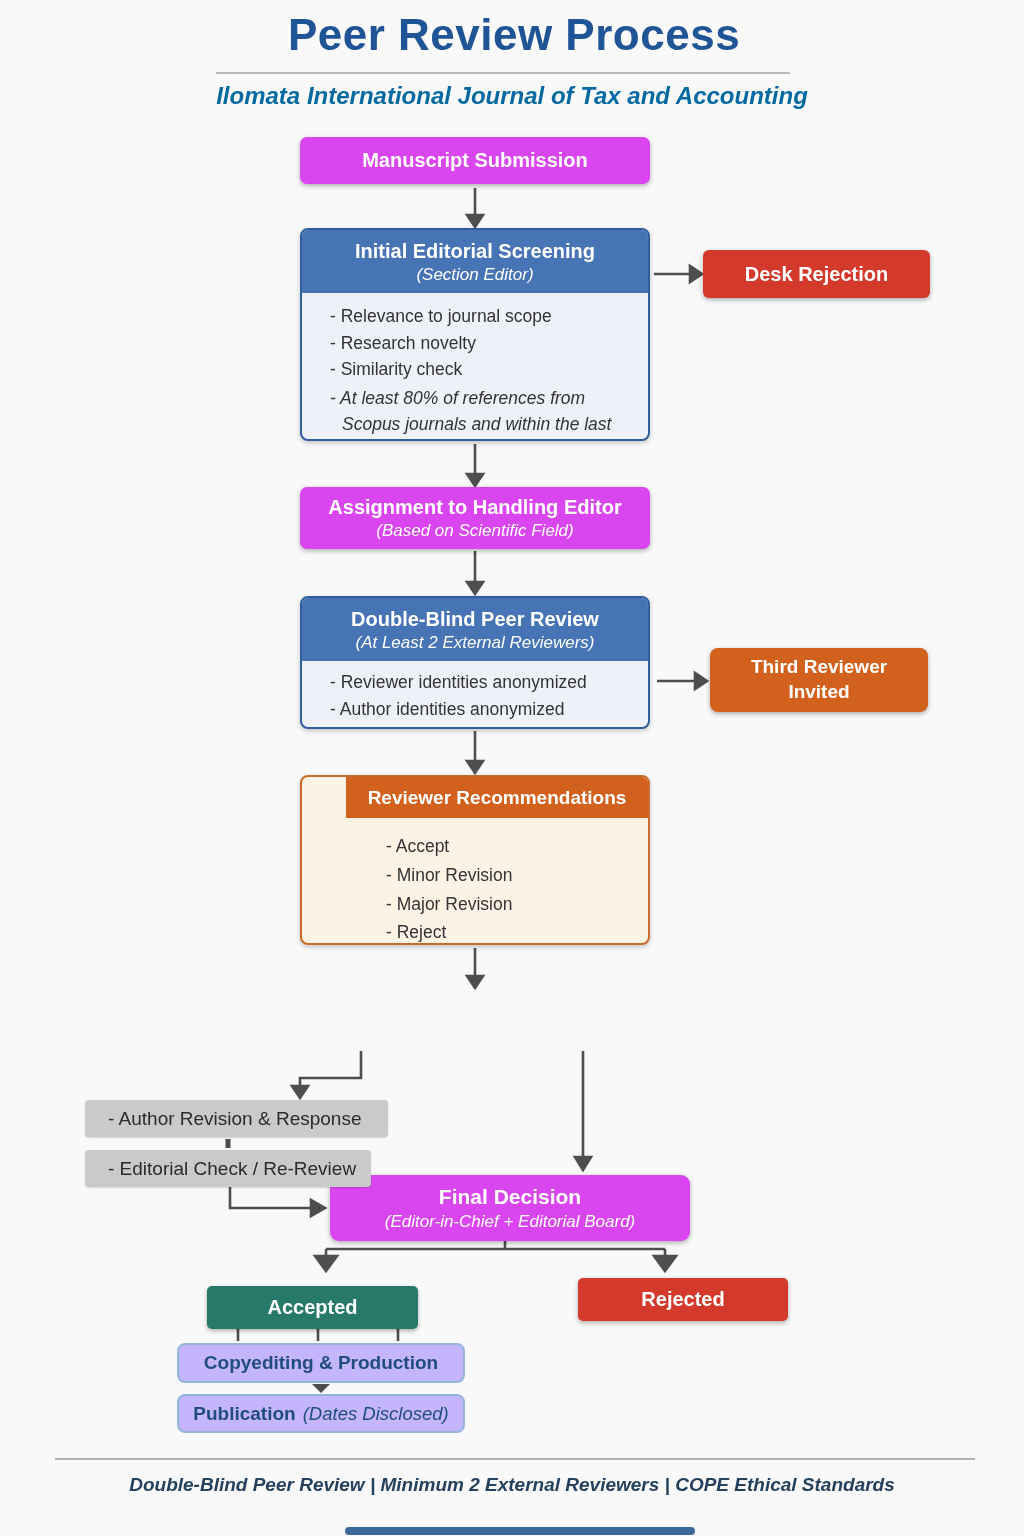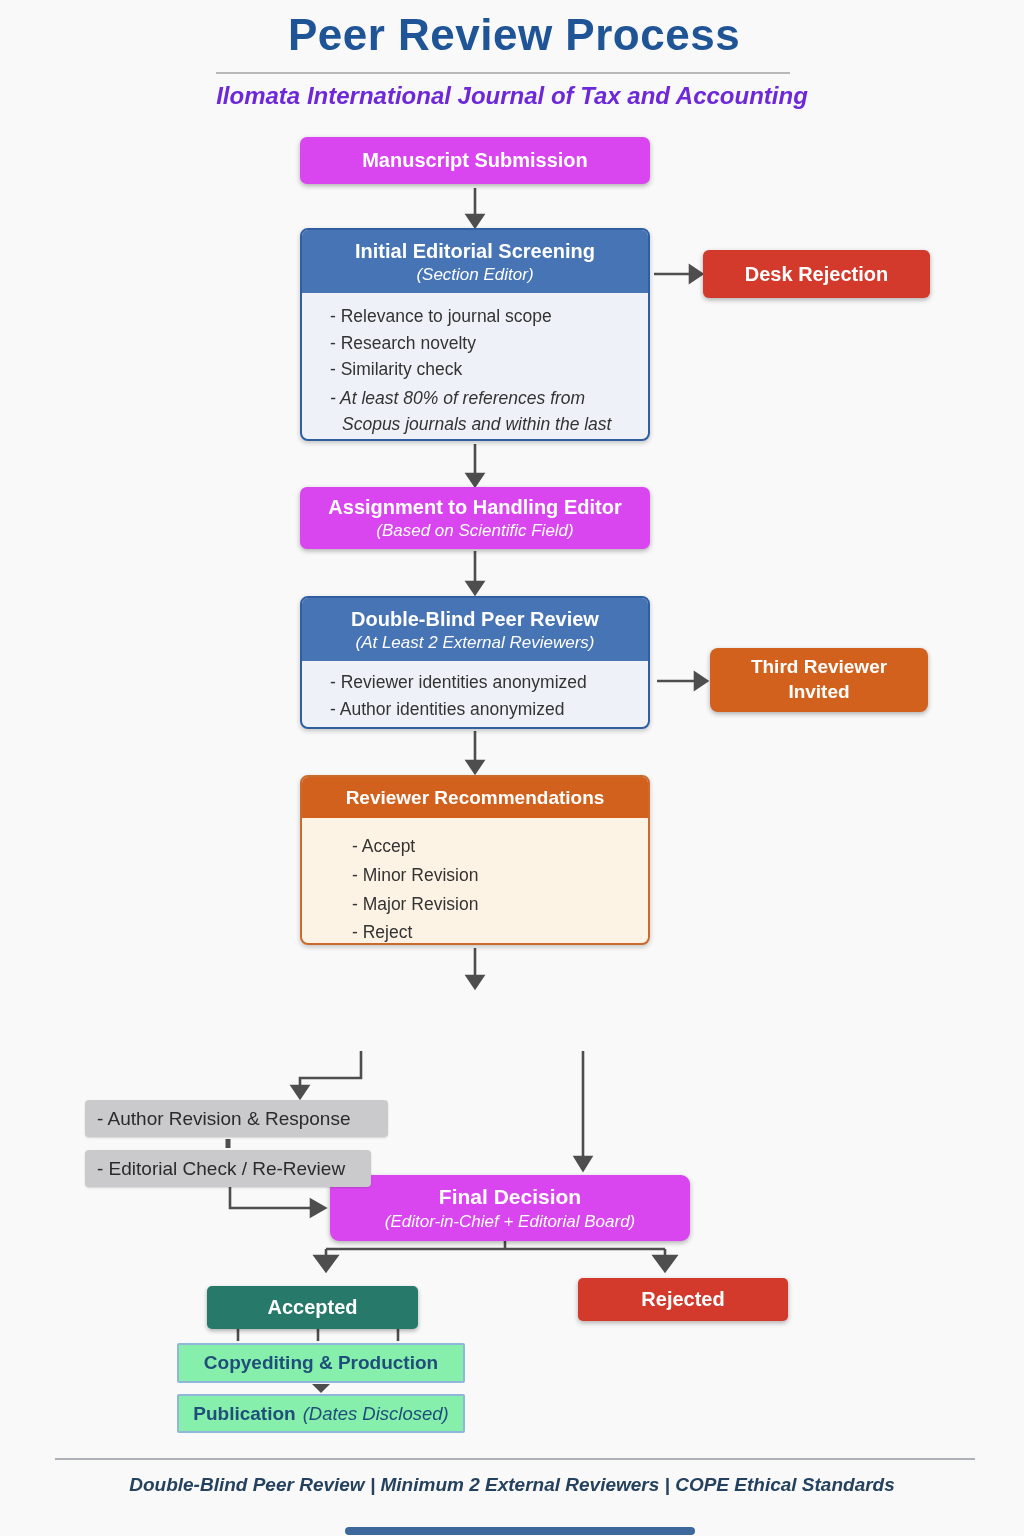--- a/index.html
+++ b/index.html
@@ -3,47 +3,47 @@
 <meta charset="utf-8">
 <style>
   html,body{margin:0;padding:0;}
   body{font-family:"Liberation Sans", sans-serif; background:#e9e9e9;}
   #canvas{position:relative;width:1024px;height:1536px;background:#faf9fa;overflow:hidden;margin:0 auto;}
   .abs{position:absolute;box-sizing:border-box;}
   .ctr{text-align:center;}
   
   .title{left:2px;top:10px;width:1024px;font-size:44px;font-weight:800;color:#1f5496;letter-spacing:.5px;}
   .title-rule{left:216px;top:72px;width:574px;height:2px;background:#b9b9bb;}
-  .subtitle{left:0;top:82px;width:1024px;font-size:24px;font-weight:700;font-style:italic;color:#6d28d9;}
+  .subtitle{left:0;top:82px;width:1024px;font-size:24px;font-weight:700;font-style:italic;color:#0369a1;}
   
   .box-dark{background:#d946ef;color:#fff;border-radius:7px;box-shadow:0 2px 5px rgba(0,0,0,.3);
             display:flex;flex-direction:column;align-items:center;justify-content:center;}
   .box-dark .t1{font-size:20px;font-weight:700;line-height:1.25;}
   .box-dark .t2{font-size:17px;font-style:italic;line-height:1.25;}
   .panel{border:2px solid #2f5f9f;border-radius:8px;overflow:hidden;background:#eef2f8;box-shadow:0 2px 5px rgba(0,0,0,.22);}
   .panel-hdr{background:#4674b5;color:#fff;padding:9px 6px 8px;}
   .panel-hdr .t1{font-size:20px;font-weight:700;text-align:center;line-height:1.25;}
   .panel-hdr .t2{font-size:17px;font-style:italic;text-align:center;line-height:1.25;}
   .panel-body{padding:10px 14px 10px 28px;}
   .li{font-size:17.5px;color:#333;line-height:1.5;}
   .li.it{font-style:italic;padding-left:12px;text-indent:-12px;margin-top:3px;}
   .panel.orange{border-color:#c96b2e;background:#fdf3e5;}
   .panel.orange .panel-hdr{background:#d2611d;}
   .panel.orange .panel-hdr .t1{font-size:19px;}
-  .panel.orange .panel-body{padding:14px 14px 12px 40px;margin-left:10px;}
+  .panel.orange .panel-body{padding:14px 14px 12px 40px;}
   .panel.orange .li{line-height:1.65;}
   .box-red{background:#d33a2c;color:#fff;border-radius:6px;box-shadow:0 2px 5px rgba(0,0,0,.3);
            display:flex;align-items:center;justify-content:center;font-size:20px;font-weight:700;}
   .box-orange{background:#d2611d;color:#fff;border-radius:8px;box-shadow:0 2px 5px rgba(0,0,0,.3);
            display:flex;align-items:center;justify-content:center;font-size:19px;font-weight:700;text-align:center;line-height:1.3;padding:0 20px;}
   .box-teal{background:#27796a;color:#fff;border-radius:5px;box-shadow:0 2px 4px rgba(0,0,0,.3);
            display:flex;align-items:center;justify-content:center;font-size:20px;font-weight:700;margin-top:8px;}
   .box-gray{background:#cacacc;color:#2b2b2b;border-radius:4px;display:flex;align-items:center;
-           font-size:19px;padding-left:12px;box-shadow:0 1px 2px rgba(0,0,0,.15);}
-  .box-lblue{background:#86efac;border:2px solid #90b6da;color:#1e4e79;border-radius:2px;
+           font-size:19px;padding-left:23px;box-shadow:0 1px 2px rgba(0,0,0,.15);}
+  .box-lblue{background:#c4b5fd;border:2px solid #90b6da;color:#1e4e79;border-radius:8px;
            display:flex;align-items:center;justify-content:center;font-size:19px;font-weight:700;text-align:right;}
   .box-lblue .it2{font-weight:400;font-style:italic;margin-left:7px;font-size:18.5px;}
   
   .footer-rule{left:55px;top:1458px;width:920px;height:2px;background:#aeb2b8;}
   .footer-text{left:0;top:1474px;width:1024px;font-size:19px;font-weight:700;font-style:italic;color:#24415e;}
   .bottom-bar{left:345px;top:1527px;width:350px;height:8px;background:#2d5b94;border-radius:4px;opacity:.92;}
   svg.connectors{position:absolute;left:0;top:0;width:1024px;height:1536px;pointer-events:none;}
 </style>
 </head>
 <body>
@@ -138,21 +138,21 @@
     <div class="panel-body" style="padding-top:8px;">
       <div class="li">- Reviewer identities anonymized</div>
       <div class="li">- Author identities anonymized</div>
     </div>
   </div>
 
   <div class="abs box-orange" style="left:710px;top:648px;width:218px;height:64px;">
     <div>Third Reviewer Invited</div>
   </div>
 
-  <div class="abs panel orange" style="left:300px;top:775px;width:350px;height:170px;">
+  <div class="abs panel orange" style="left:300px;top:775px;width:350px;height:170px;padding-left:44px;">
     <div class="panel-hdr">
       <div class="t1">Reviewer Recommendations</div>
     </div>
     <div class="panel-body">
       <div class="li">- Accept</div>
       <div class="li">- Minor Revision</div>
       <div class="li">- Major Revision</div>
       <div class="li">- Reject</div>
     </div>
   </div>

